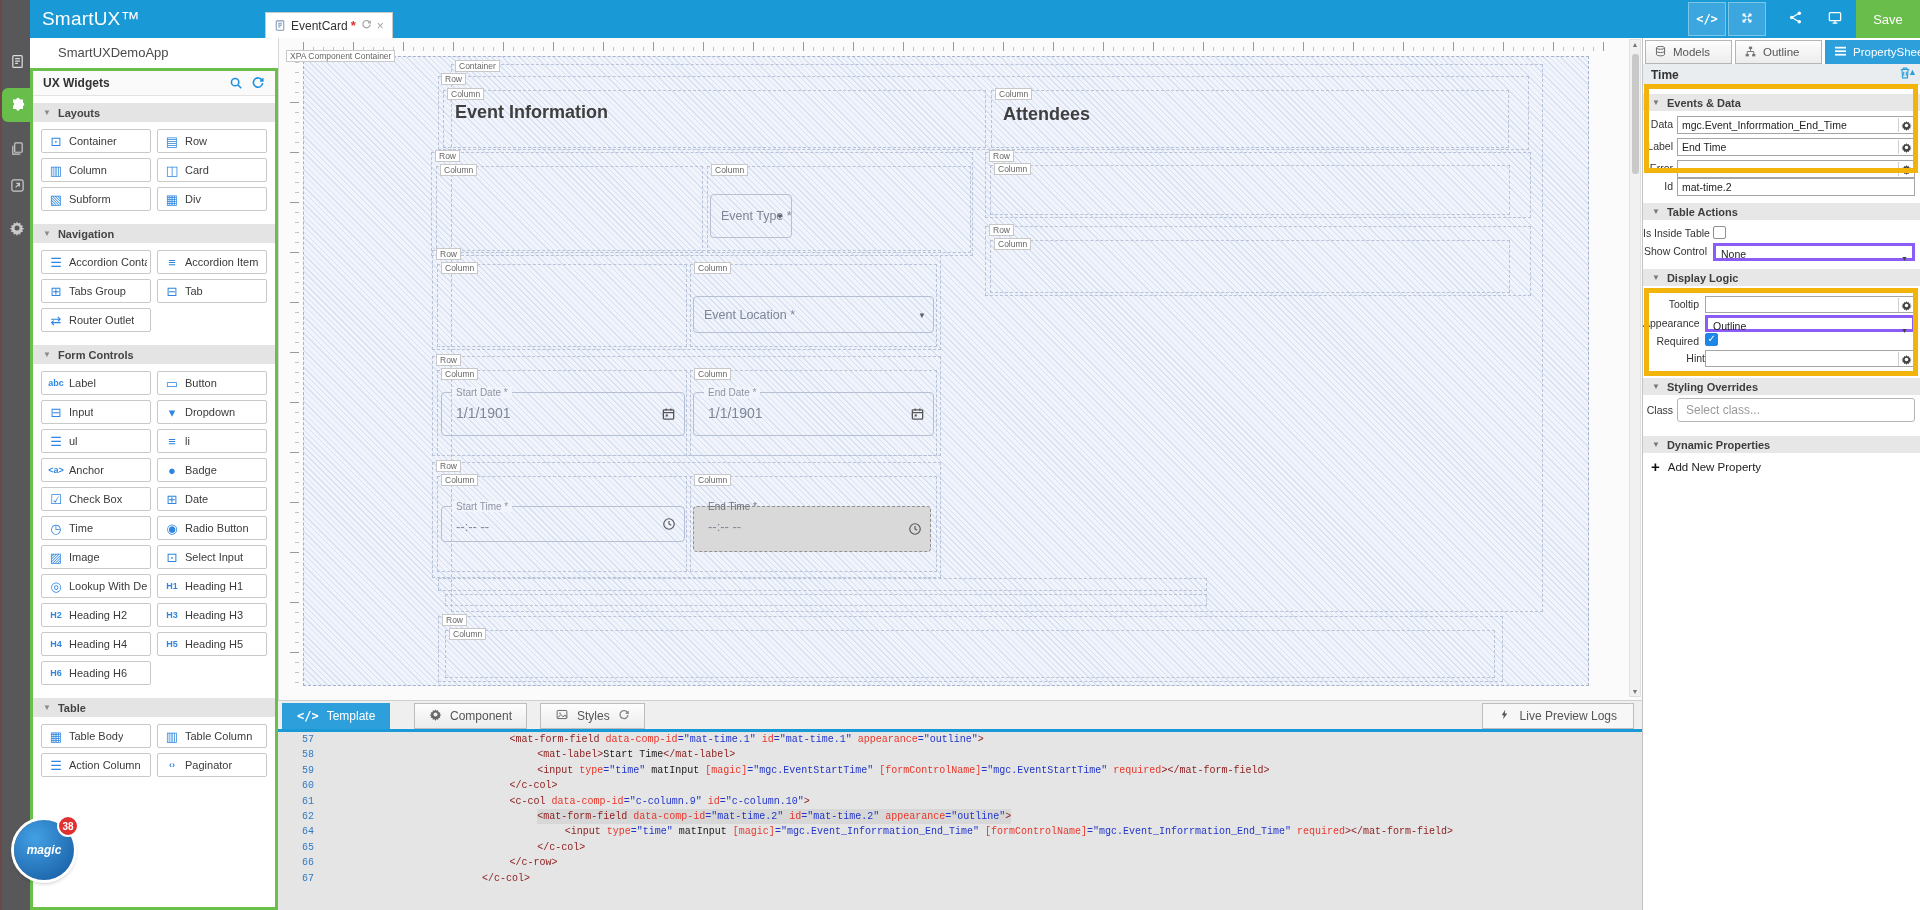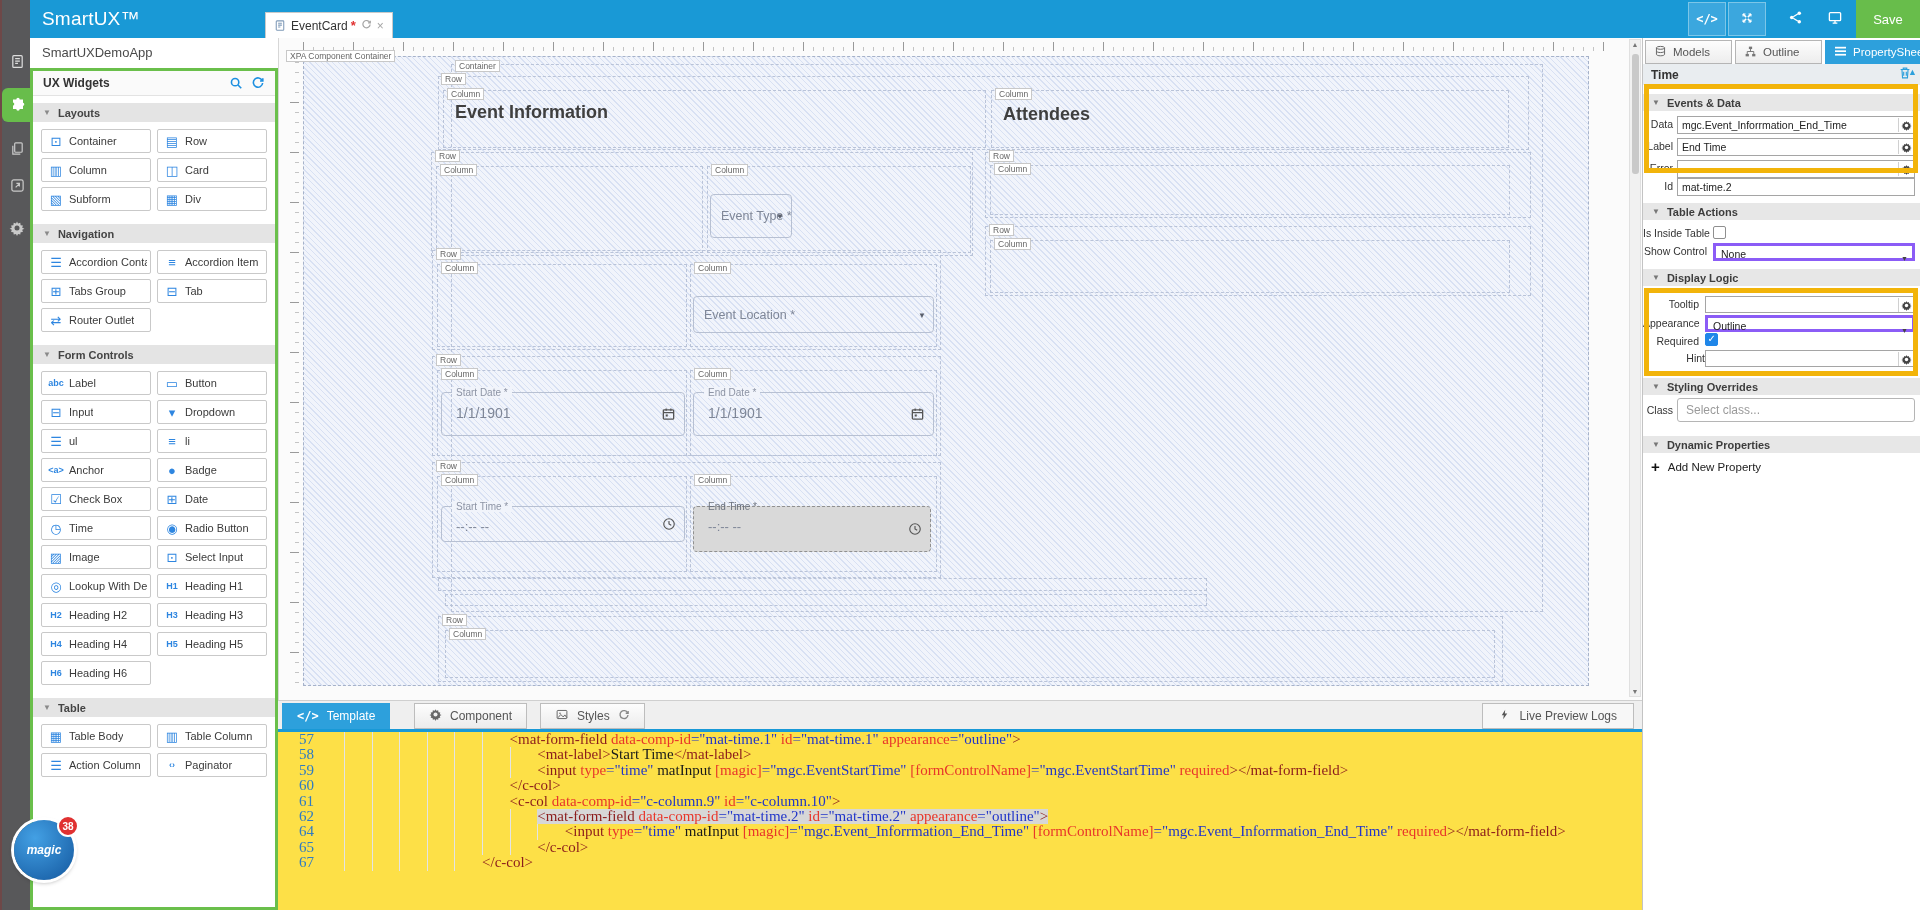--- a/index.html
+++ b/index.html
@@ -23,21 +23,21 @@
   .save-btn{position:absolute;right:0;top:0;width:64px;height:38px;background:#68bd4b;color:#fff;
     display:flex;align-items:center;justify-content:center;font-size:13px;}
 
   
   .side-rail{position:absolute;left:0;top:0;width:30px;height:910px;background:#58585a;border-left:2px solid #6e4848;}
   .rail-item{position:absolute;left:0;width:30px;height:30px;display:flex;align-items:center;justify-content:center;color:#d9d9d9;}
   .rail-item.active{background:#68bd4b;height:34px;border-radius:6px 0 0 6px;color:#fff;width:32px;}
 
   
   .left-panel{position:absolute;left:30px;top:38px;width:248px;height:872px;background:#fff;}
-  .app-header{height:29px;line-height:30px;padding-left:12px;font-size:13px;color:#4a4a4a;background:#fff;}
+  .app-header{height:29px;line-height:30px;padding-left:28px;font-size:13px;color:#4a4a4a;background:#fff;}
   .widgets-wrap{position:absolute;left:0;top:30px;right:0;bottom:0;border:3px solid #6abf4b;background:#fff;overflow:hidden;}
   .ux-bar{height:25px;display:flex;align-items:center;padding:0 10px;background:#fafafa;border-bottom:1px solid #e3e3e3;}
   .ux-bar .ux-title{flex:1;font-weight:bold;font-size:12px;color:#333;}
   .ux-bar .ux-ic{display:flex;margin-left:8px;}
   .sections{position:absolute;left:0;top:25px;right:0;bottom:0;overflow:hidden;padding:0 7px;}
   .sec-h{margin:7px -7px 6px -7px;height:19px;background:#e4e4e4;display:flex;align-items:center;gap:7px;
     padding:0 10px;font-weight:bold;font-size:11px;color:#444;}
   .sec-h .tri{color:#8a8a8a;font-size:8px;}
   .wgrid{display:grid;grid-template-columns:1fr 1fr;gap:5px 6px;padding:1px 1px 6px 1px;}
   .wbtn{height:24px;border:1px solid #c9c9c9;border-radius:2px;background:#fff;display:flex;align-items:center;
@@ -80,22 +80,22 @@
 
   
   .bottom-panel{position:absolute;left:278px;top:700px;width:1364px;height:210px;background:#fff;border-top:1px solid #cfcfcf;}
   .bp-tabs{position:absolute;left:0;top:0;width:100%;height:28px;background:#efefef;}
   .bp-tab{position:absolute;top:2px;height:26px;border:1px solid #bdbdbd;background:linear-gradient(#fdfdfd,#ececec);
     display:flex;align-items:center;gap:8px;padding:0 14px;font-size:12px;color:#555;}
   .bp-tab.active{background:#2da0dc;color:#fff;border-color:#2da0dc;}
   .bp-line{position:absolute;left:0;top:28px;width:100%;height:3px;background:#1999d6;}
   .logs-btn{position:absolute;right:8px;top:2px;height:26px;border:1px solid #bdbdbd;background:#f7f7f7;
     display:flex;align-items:center;gap:10px;padding:0 16px;font-size:12px;color:#555;}
-  .code-area{position:absolute;left:0;top:31px;right:0;bottom:0;background:#fde047;overflow:hidden;
-    font-family:Liberation Serif, serif;font-size:15px;}
+  .code-area{position:absolute;left:0;top:31px;right:0;bottom:0;background:#e5e5e5;overflow:hidden;
+    font-family:Liberation Mono, monospace;font-size:10px;}
   .cline{display:flex;height:15.4px;line-height:15.4px;white-space:pre;}
   .lnum{width:42px;text-align:right;color:#2f7bc3;flex:none;padding-right:6px;}
   .cind{flex:none;align-self:stretch;margin-left:24px;
     background:repeating-linear-gradient(to right,#e4e4e4 0 1px,transparent 1px 27.6px);}
   .cbody.hl{background:#d7d7d7;}
   .c-tag{color:#8b1c1c;}
   .c-attr{color:#e8362a;}
   .c-val{color:#2135c9;}
   .c-txt{color:#1a1a1a;}
 
@@ -571,20 +571,21 @@
     <div class="bp-line"></div>
     <div class="code-area" id="code-lines">
         <div class="cline"><span class="lnum">57</span><span class="cind" style="width: 165.6px;"></span><span class="cbody"><span class="c-tag">&lt;mat-form-field </span><span class="c-attr">data-comp-id</span><span class="c-val">="mat-time.1"</span><span class="c-attr"> id</span><span class="c-val">="mat-time.1"</span><span class="c-attr"> appearance</span><span class="c-val">="outline"</span><span class="c-tag">&gt;</span></span></div>
         <div class="cline"><span class="lnum">58</span><span class="cind" style="width: 193.2px;"></span><span class="cbody"><span class="c-tag">&lt;mat-label&gt;</span><span class="c-txt">Start Time</span><span class="c-tag">&lt;/mat-label&gt;</span></span></div>
         <div class="cline"><span class="lnum">59</span><span class="cind" style="width: 193.2px;"></span><span class="cbody"><span class="c-tag">&lt;input </span><span class="c-attr">type</span><span class="c-val">="time"</span><span class="c-txt"> matInput </span><span class="c-attr">[magic]</span><span class="c-val">="mgc.EventStartTime"</span><span class="c-attr"> [formControlName]</span><span class="c-val">="mgc.EventStartTime"</span><span class="c-attr"> required</span><span class="c-tag">&gt;&lt;/mat-form-field&gt;</span></span></div>
         <div class="cline"><span class="lnum">60</span><span class="cind" style="width: 165.6px;"></span><span class="cbody"><span class="c-tag">&lt;/c-col&gt;</span></span></div>
         <div class="cline"><span class="lnum">61</span><span class="cind" style="width: 165.6px;"></span><span class="cbody"><span class="c-tag">&lt;c-col </span><span class="c-attr">data-comp-id</span><span class="c-val">="c-column.9"</span><span class="c-attr"> id</span><span class="c-val">="c-column.10"</span><span class="c-tag">&gt;</span></span></div>
         <div class="cline"><span class="lnum">62</span><span class="cind" style="width: 193.2px;"></span><span class="cbody hl"><span class="c-tag">&lt;mat-form-field </span><span class="c-attr">data-comp-id</span><span class="c-val">="mat-time.2"</span><span class="c-attr"> id</span><span class="c-val">="mat-time.2"</span><span class="c-attr"> appearance</span><span class="c-val">="outline"</span><span class="c-tag">&gt;</span></span></div>
         <div class="cline"><span class="lnum">64</span><span class="cind" style="width: 220.8px;"></span><span class="cbody"><span class="c-tag">&lt;input </span><span class="c-attr">type</span><span class="c-val">="time"</span><span class="c-txt"> matInput </span><span class="c-attr">[magic]</span><span class="c-val">="mgc.Event_Inforrmation_End_Time"</span><span class="c-attr"> [formControlName]</span><span class="c-val">="mgc.Event_Inforrmation_End_Time"</span><span class="c-attr"> required</span><span class="c-tag">&gt;&lt;/mat-form-field&gt;</span></span></div>
         <div class="cline"><span class="lnum">65</span><span class="cind" style="width: 193.2px;"></span><span class="cbody"><span class="c-tag">&lt;/c-col&gt;</span></span></div>
+        <div class="cline"><span class="lnum">66</span><span class="cind" style="width: 165.6px;"></span><span class="cbody"><span class="c-tag">&lt;/c-row&gt;</span></span></div>
         <div class="cline"><span class="lnum">67</span><span class="cind" style="width: 138px;"></span><span class="cbody"><span class="c-tag">&lt;/c-col&gt;</span></span></div>
       </div>
   </div>
 
   <div class="right-panel">
     <div class="rp-tab" style="left:2px;width:87px;">
       <span><svg width="13" height="13" viewBox="0 0 16 16" fill="none" stroke="#666" stroke-width="1.2">
             <ellipse cx="8" cy="3.5" rx="5" ry="1.8"></ellipse>
             <path d="M3 3.5v4c0 1 2.2 1.8 5 1.8s5-.8 5-1.8v-4M3 7.5v4c0 1 2.2 1.8 5 1.8s5-.8 5-1.8v-4"></path>
           </svg></span>

